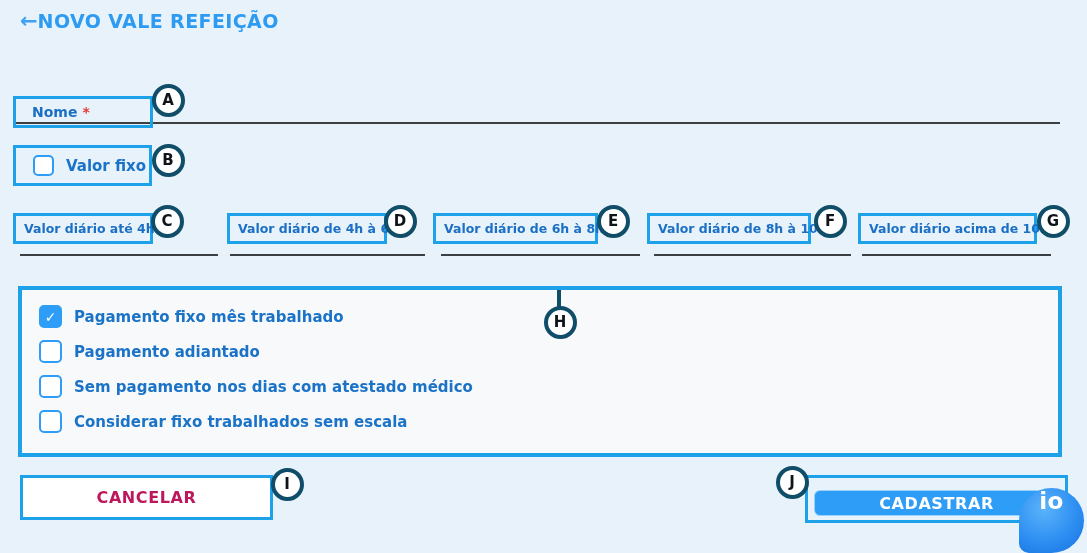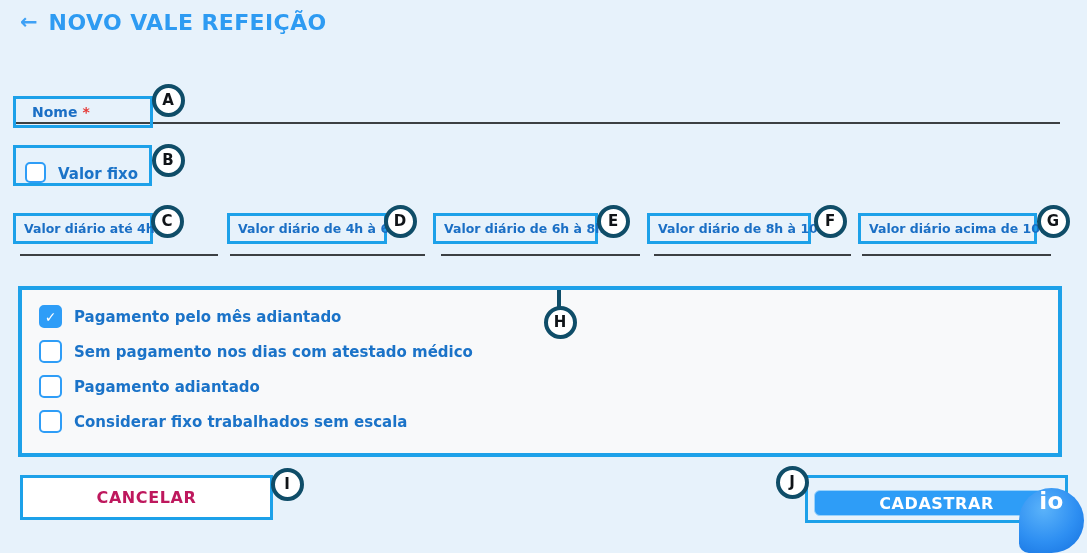--- a/index.html
+++ b/index.html
@@ -5,21 +5,21 @@
   * { margin:0; padding:0; box-sizing:border-box; }
   html,body { background:#cfd8e0; }
   .screen {
     position:relative; width:1087px; height:553px;
     background:#E7F2FB; overflow:hidden;
     font-family:"DejaVu Sans","Liberation Sans",sans-serif;
   }
   
   .header { position:absolute; left:20px; top:10px; display:flex; align-items:center; }
   .back-arrow { color:#3FA1F5; font-size:21px; font-weight:bold; line-height:1; }
-  .page-title { margin-left:11px; color:#2E9BF2; font-size:22px; font-weight:bold; letter-spacing:.4px; }
+  .page-title { margin-left:0; color:#2E9BF2; font-size:19px; font-weight:bold; letter-spacing:.4px; }
 
   
   .ann-box { position:absolute; border:3px solid #1DA1E9; background:transparent; }
   .ann-circle {
     position:absolute; width:33px; height:33px; border-radius:50%;
     background:#fff; border:4px solid #0F4D68; z-index:30;
     display:flex; align-items:center; justify-content:center;
     font-size:15px; font-weight:bold; color:#101418;
   }
   .ann-connector { position:absolute; width:4px; background:#0F4D68; z-index:29; }
@@ -37,21 +37,21 @@
 
   
   .cbx {
     width:21px; height:21px; border:2px solid #2E9DF7; border-radius:5px;
     background:#fff; flex:0 0 auto; display:flex; align-items:center; justify-content:center;
     color:#fff; font-size:14px; font-weight:bold;
   }
   .cbx.checked { background:#2E9DF7; }
   .cbx-label { margin-left:12px; color:#1B73C8; font-weight:bold; font-size:15px; white-space:nowrap; }
 
-  .valorfixo-inner { width:100%; height:100%; display:flex; align-items:flex-end; padding-left:9px; }
+  .valorfixo-inner { width:100%; height:100%; display:flex; align-items:center; padding-left:17px; }
 
   
   .options-box {
     position:absolute; left:18px; top:286px; width:1044px; height:171px;
     border:4px solid #1DA1E9; background:#F8F9FA;
     padding:15px 0 0 17px; display:flex; flex-direction:column; gap:12px;
   }
   .option-row { display:flex; align-items:center; }
   .option-row .cbx { width:23px; height:23px; }
 
@@ -140,29 +140,29 @@
   <div class="ann-box" style="left:858px; top:213px; width:179px; height:31px;">
     <div class="field-label small">
       <span>Valor diário acima de 10h</span>
         <span class="req">*</span>
     </div>
   </div>
 
   <div class="options-box">
     <div class="option-row">
       <span class="cbx checked">✓</span>
-      <span class="cbx-label">Pagamento pelo mês adiantado</span>
+      <span class="cbx-label">Pagamento fixo mês trabalhado</span>
+    </div>
+    <div class="option-row">
+      <span class="cbx"></span>
+      <span class="cbx-label">Pagamento adiantado</span>
     </div>
     <div class="option-row">
       <span class="cbx"></span>
       <span class="cbx-label">Sem pagamento nos dias com atestado médico</span>
-    </div>
-    <div class="option-row">
-      <span class="cbx"></span>
-      <span class="cbx-label">Pagamento adiantado</span>
     </div>
     <div class="option-row">
       <span class="cbx"></span>
       <span class="cbx-label">Considerar fixo trabalhados sem escala</span>
     </div>
   </div>
 
   <div class="cancel-box">
     <span class="cancel-label">CANCELAR</span>
   </div>

